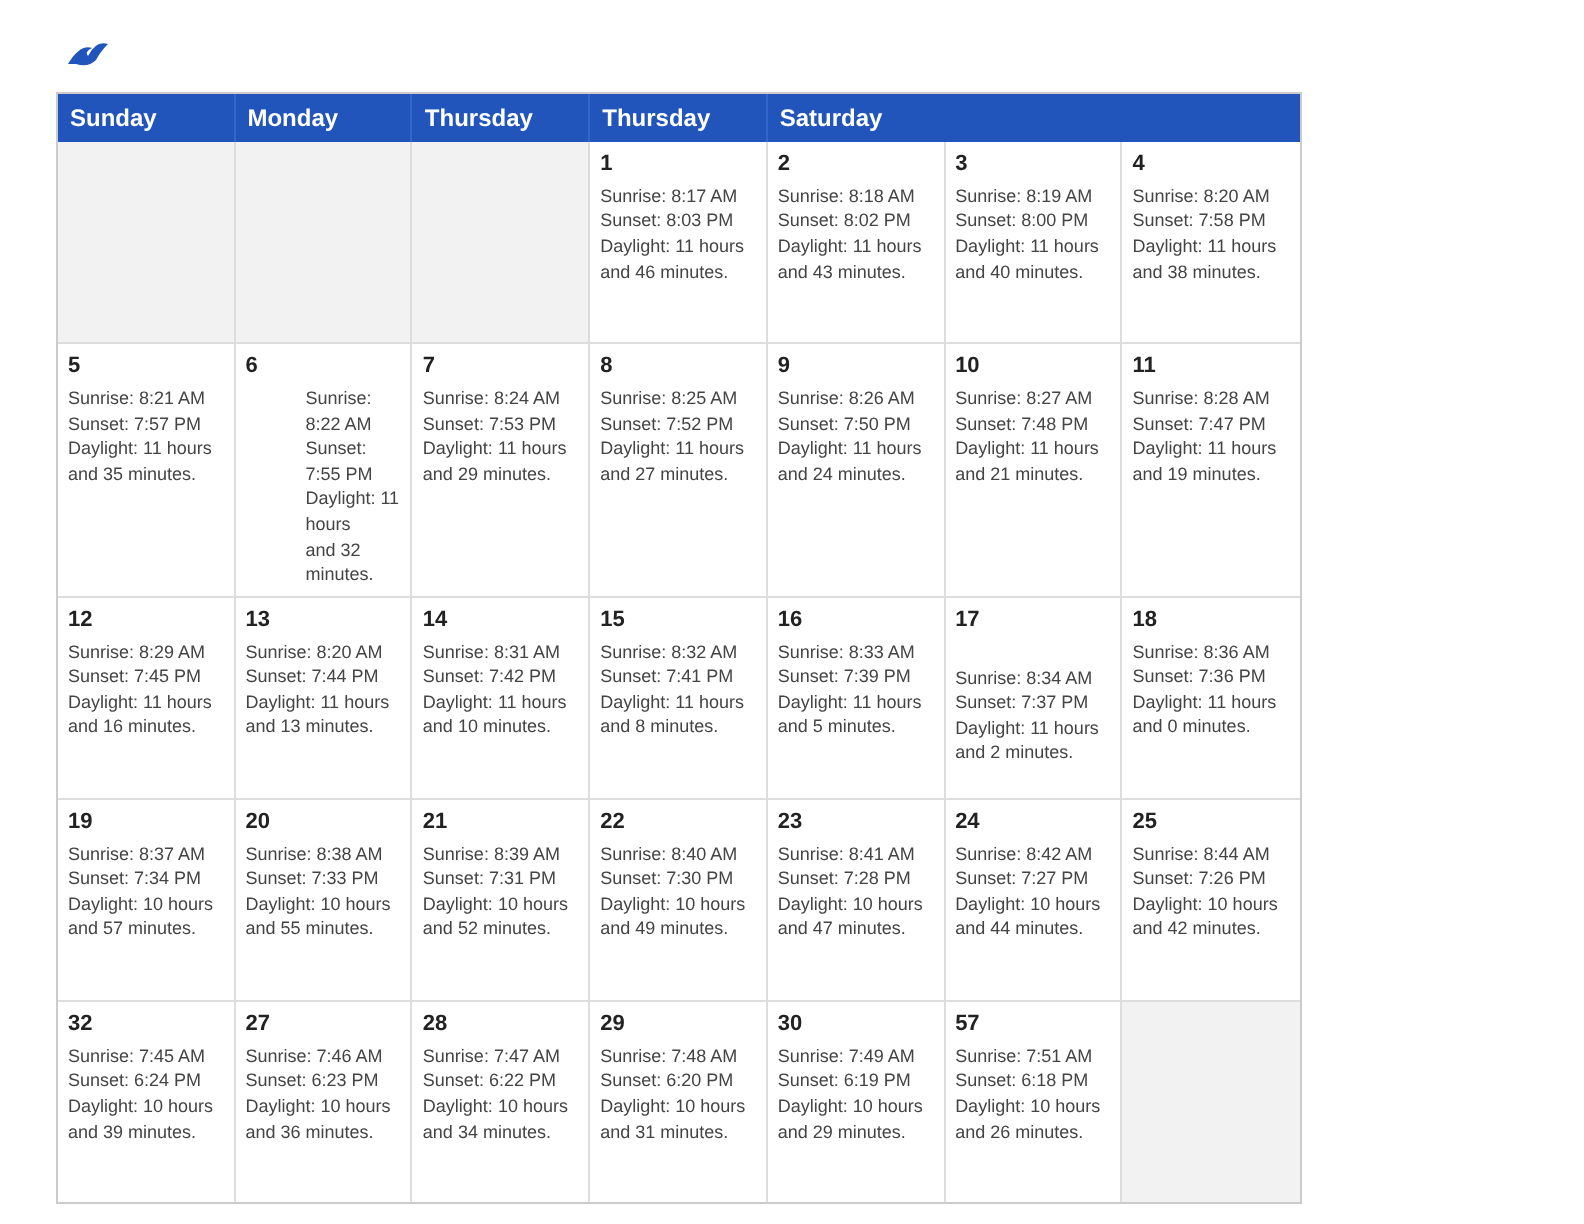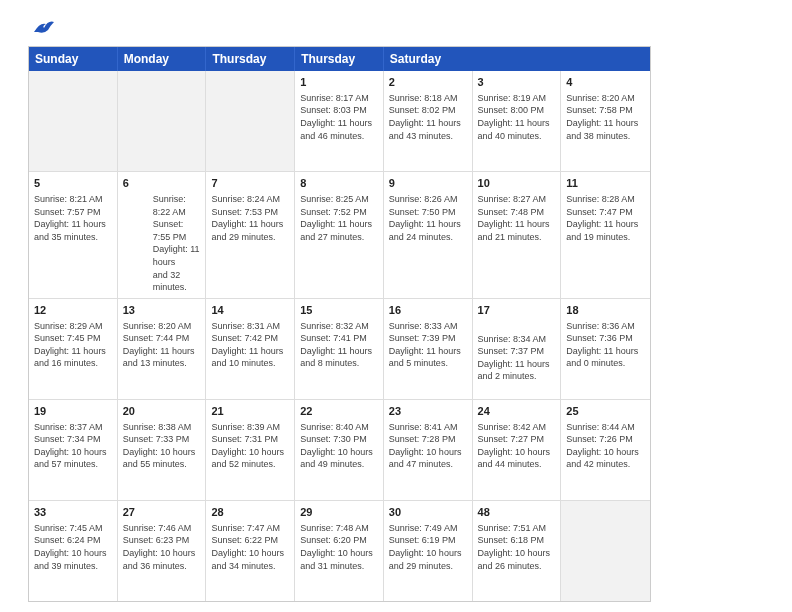--- a/index.html
+++ b/index.html
@@ -326,21 +326,21 @@
           <div class="cal-cell">
             <div class="day-num">25</div>
             <div class="cell-info" style="white-space: pre-line;">Sunrise: 8:44 AM
 Sunset: 7:26 PM
 Daylight: 10 hours
 and 42 minutes.</div>
           </div>
         </div>
         <div class="cal-row">
           <div class="cal-cell">
-            <div class="day-num">33</div>
+            <div class="day-num">32</div>
             <div class="cell-info" style="white-space: pre-line;">Sunrise: 7:45 AM
 Sunset: 6:24 PM
 Daylight: 10 hours
 and 39 minutes.</div>
           </div>
           <div class="cal-cell">
             <div class="day-num">27</div>
             <div class="cell-info" style="white-space: pre-line;">Sunrise: 7:46 AM
 Sunset: 6:23 PM
 Daylight: 10 hours
@@ -361,21 +361,21 @@
 and 31 minutes.</div>
           </div>
           <div class="cal-cell">
             <div class="day-num">30</div>
             <div class="cell-info" style="white-space: pre-line;">Sunrise: 7:49 AM
 Sunset: 6:19 PM
 Daylight: 10 hours
 and 29 minutes.</div>
           </div>
           <div class="cal-cell">
-            <div class="day-num">48</div>
+            <div class="day-num">57</div>
             <div class="cell-info" style="white-space: pre-line;">Sunrise: 7:51 AM
 Sunset: 6:18 PM
 Daylight: 10 hours
 and 26 minutes.</div>
           </div>
           <div class="cal-cell shaded"></div>
         </div>
       </div>
   </div>
 </div>

